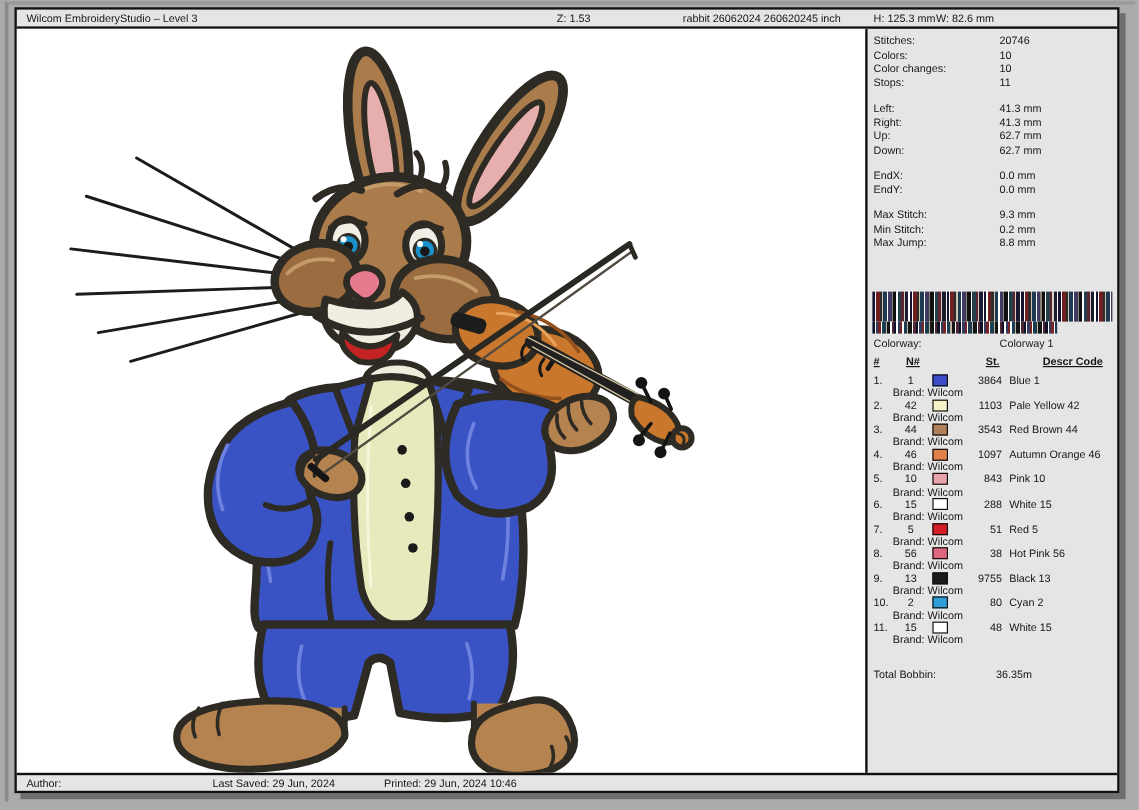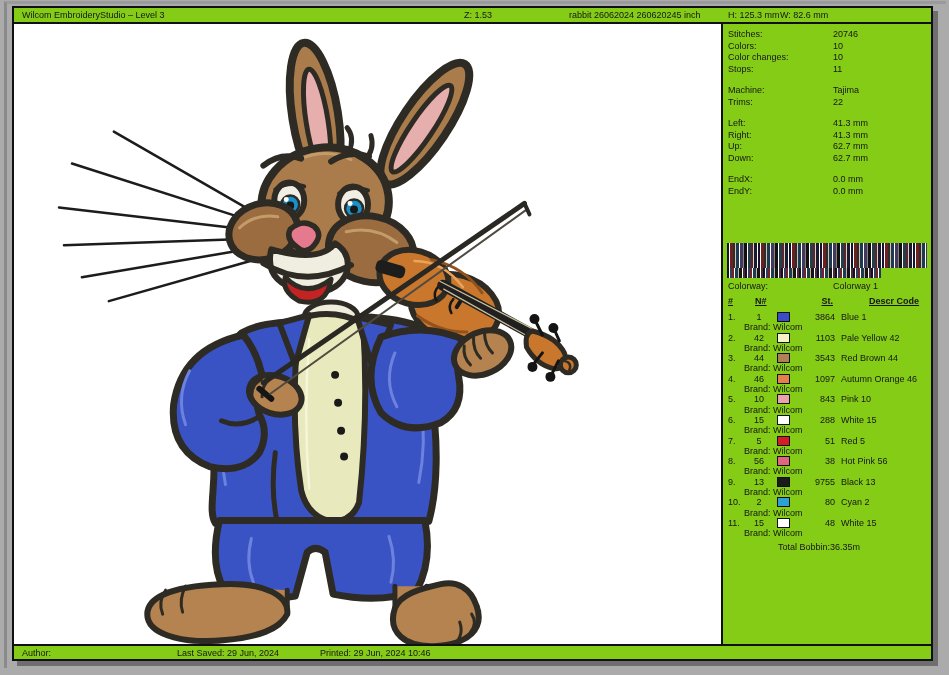--- a/index.html
+++ b/index.html
@@ -11,21 +11,21 @@
     position:relative;
     overflow:hidden;
   }
   .window { position:absolute; inset:0; background:#ababab; }
   .window::before{
     content:""; position:absolute; left:4px; top:1px; right:3px; bottom:7px;
     border-left:3px solid #8a8a8a; border-top:3px solid #9b9b9b;
   }
   .page{
     position:absolute; left:12px; top:6px; width:921px; height:655px;
-    background:#84cc16; border:2px solid #101010;
+    background:#e5e5e5; border:2px solid #101010;
     box-shadow:5px 5px 0 0 #6f6f6f;
   }
   
   .page-header{ position:absolute; left:0; top:0; width:100%; height:16px; border-bottom:2px solid #101010; font-size:9px; }
   .page-footer{ position:absolute; left:0; bottom:0; width:100%; height:15px; border-top:2px solid #101010; font-size:9px; }
   .page-header span, .page-footer span{ position:absolute; top:2px; white-space:nowrap; }
   .h-title{ left:8px; }
   .h-zoom{ left:450px; }
   .h-filename{ left:555px; }
   .h-size-h{ left:714px; }
@@ -70,21 +70,21 @@
   .th-st{ left:78px; width:30px; text-align:right; }
   .th-descr{ left:116px;margin-left:28px; }
   .t-rows{ position:relative; }
   .t-row{ position:relative; height:20.6px; }
   .t-row .c-idx{ position:absolute; left:3px; top:0; }
   .t-row .c-n{ position:absolute; left:22px; width:24px; top:0; text-align:center; }
   .t-row .c-swatch{ position:absolute; left:52px; top:0; width:13px; height:10px; border:1.5px solid #101010; }
   .t-row .c-st{ position:absolute; left:60px; width:50px; top:0; text-align:right; }
   .t-row .c-descr{ position:absolute; left:116px; top:0; white-space:nowrap; }
   .t-row .c-brand{ position:absolute; left:19px; top:10.3px; white-space:nowrap;text-align:right; }
-  .t-total{ position:relative; display:flex; margin-top:3px;text-align:right; }
+  .t-total{ position:relative; display:flex; margin-top:18px; }
   .t-total-label{ width:105px; padding-left:3px; }
 </style>
 </head>
 <body>
 
 <div class="window">
   <div class="page">
 
     <div class="page-header">
       <span class="h-title">Wilcom EmbroideryStudio – Level 3</span>
@@ -265,54 +265,58 @@
               <span class="stat-label">Color changes:</span>
               <span class="stat-value">10</span>
             </div>
             <div class="stat-line">
               <span class="stat-label">Stops:</span>
               <span class="stat-value">11</span>
             </div>
           </div>
           <div class="stat-group">
             <div class="stat-line">
-              <span class="stat-label">Machine:</span>
-              <span class="stat-value">Tajima</span>
-            </div>
-            <div class="stat-line">
-              <span class="stat-label">Trims:</span>
-              <span class="stat-value">22</span>
+              <span class="stat-label">Left:</span>
+              <span class="stat-value">41.3 mm</span>
+            </div>
+            <div class="stat-line">
+              <span class="stat-label">Right:</span>
+              <span class="stat-value">41.3 mm</span>
+            </div>
+            <div class="stat-line">
+              <span class="stat-label">Up:</span>
+              <span class="stat-value">62.7 mm</span>
+            </div>
+            <div class="stat-line">
+              <span class="stat-label">Down:</span>
+              <span class="stat-value">62.7 mm</span>
             </div>
           </div>
           <div class="stat-group">
             <div class="stat-line">
-              <span class="stat-label">Left:</span>
-              <span class="stat-value">41.3 mm</span>
-            </div>
-            <div class="stat-line">
-              <span class="stat-label">Right:</span>
-              <span class="stat-value">41.3 mm</span>
-            </div>
-            <div class="stat-line">
-              <span class="stat-label">Up:</span>
-              <span class="stat-value">62.7 mm</span>
-            </div>
-            <div class="stat-line">
-              <span class="stat-label">Down:</span>
-              <span class="stat-value">62.7 mm</span>
+              <span class="stat-label">EndX:</span>
+              <span class="stat-value">0.0 mm</span>
+            </div>
+            <div class="stat-line">
+              <span class="stat-label">EndY:</span>
+              <span class="stat-value">0.0 mm</span>
             </div>
           </div>
           <div class="stat-group">
             <div class="stat-line">
-              <span class="stat-label">EndX:</span>
-              <span class="stat-value">0.0 mm</span>
-            </div>
-            <div class="stat-line">
-              <span class="stat-label">EndY:</span>
-              <span class="stat-value">0.0 mm</span>
+              <span class="stat-label">Max Stitch:</span>
+              <span class="stat-value">9.3 mm</span>
+            </div>
+            <div class="stat-line">
+              <span class="stat-label">Min Stitch:</span>
+              <span class="stat-value">0.2 mm</span>
+            </div>
+            <div class="stat-line">
+              <span class="stat-label">Max Jump:</span>
+              <span class="stat-value">8.8 mm</span>
             </div>
           </div>
         </div>
 
       <div class="barcode">
         <div class="bars-tall"></div>
         <div class="bars-short"></div>
       </div>
 
       <div class="colorway-line">

